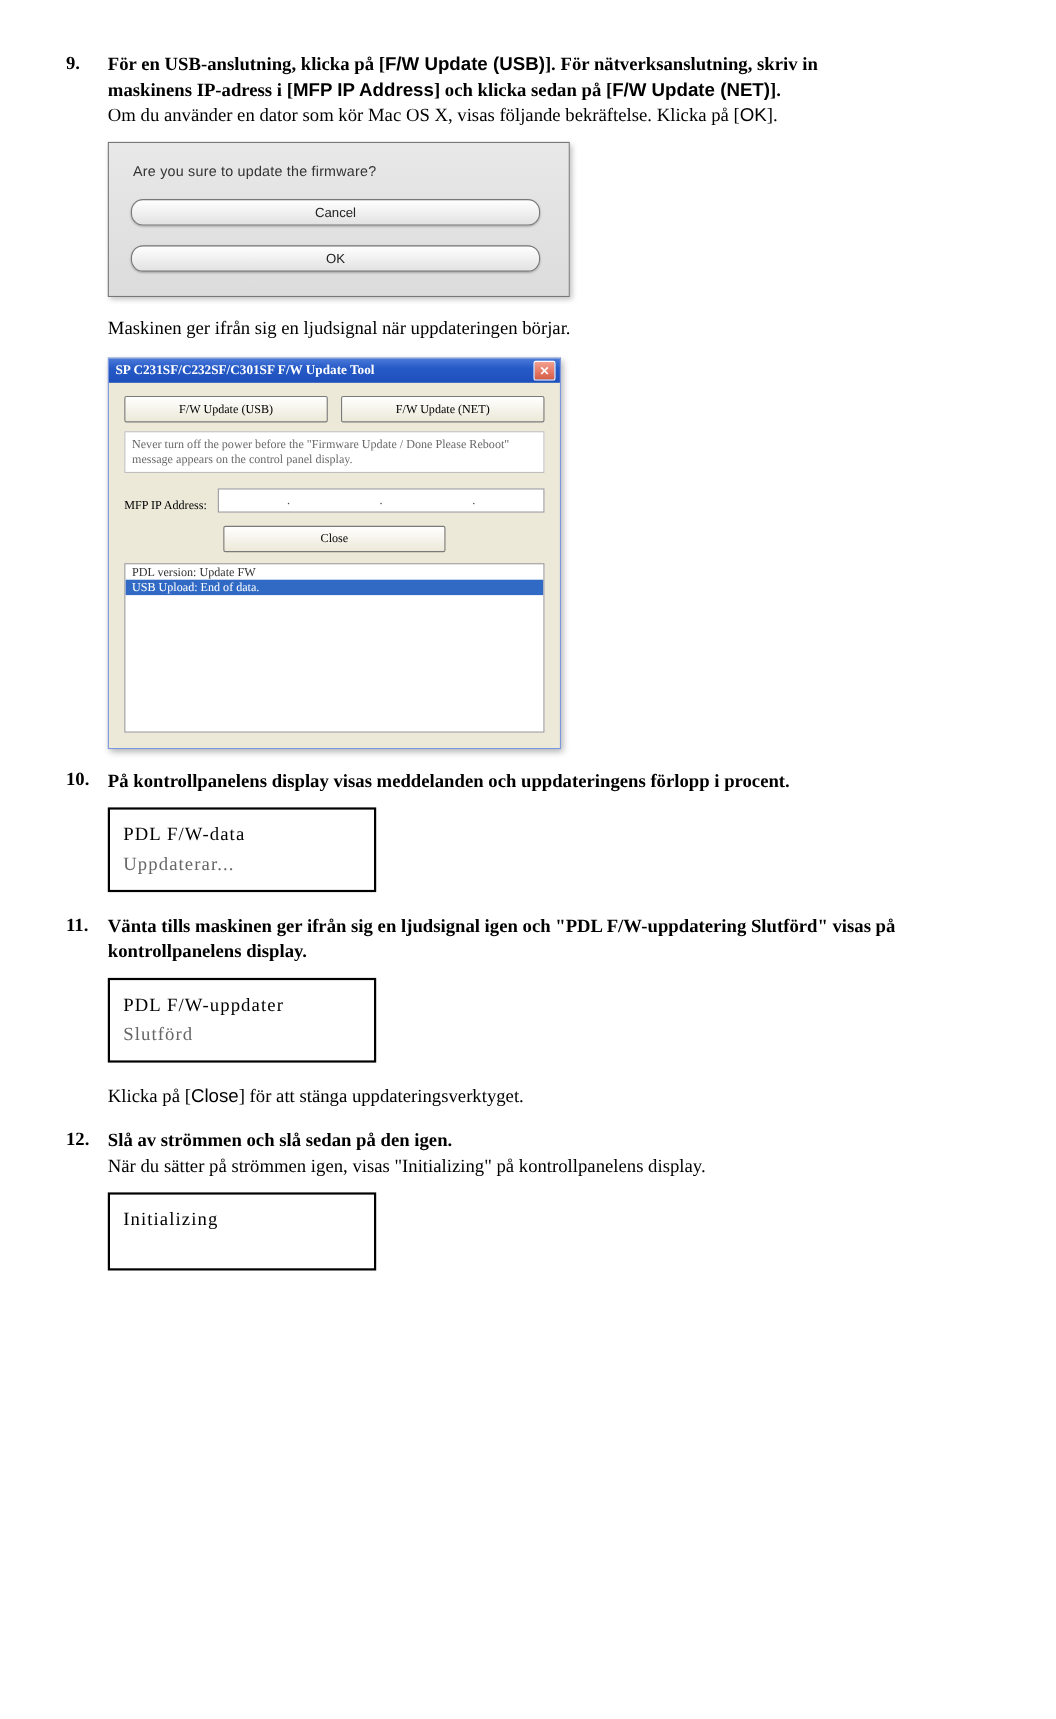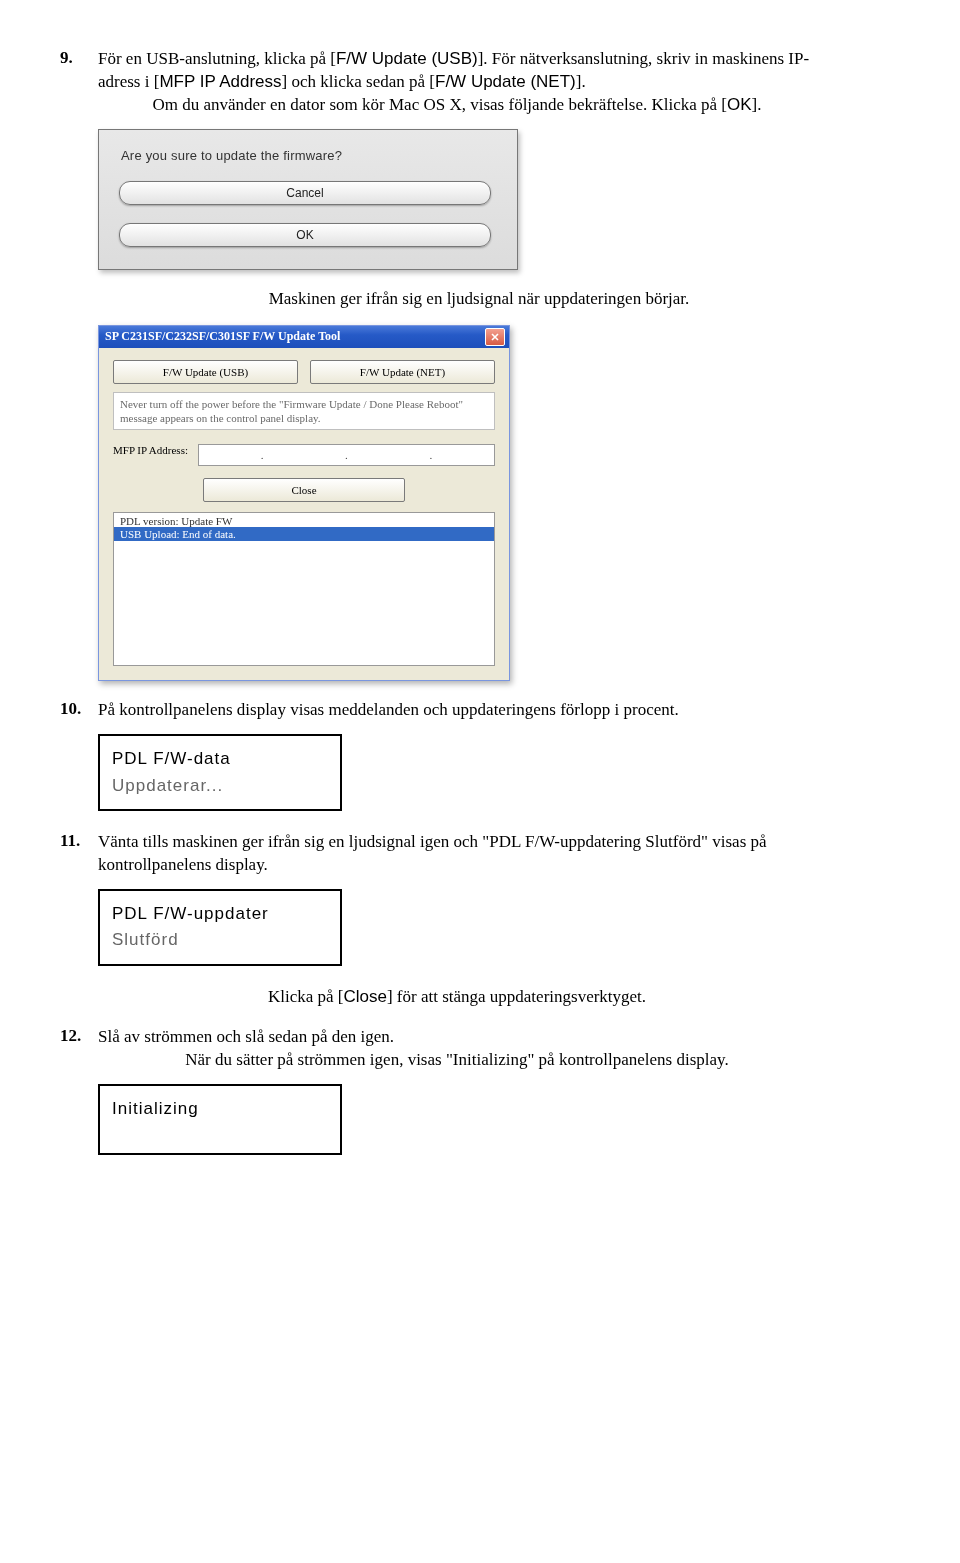--- a/index.html
+++ b/index.html
@@ -20,22 +20,22 @@
     margin-bottom: 18px;
     padding-left: 38px;
     position: relative;
   }
   ol.main > li > .num {
     position: absolute;
     left: 0;
     top: 0;
     font-weight: bold;
   }
-  .step-text { font-weight: normal; line-height: 1.35; }
-  .plain { font-weight: normal; line-height: 1.35; text-align: center; }
+  .step-text { font-weight: bold; line-height: 1.35; }
+  .plain { font-weight: normal; line-height: 1.35; }
   .sans { font-family: Arial, Helvetica, sans-serif; }
 
   
   .mac-dialog {
     margin: 12px 0 4px 0;
     width: 418px;
     background: linear-gradient(#e8e8e8, #dcdcdc);
     border: 1px solid #777;
     box-shadow: 2px 3px 5px rgba(0,0,0,0.25);
     position: relative;
@@ -119,21 +119,21 @@
     border-radius: 2px;
   }
   .win-note {
     border: 1px solid #bfbfbf;
     background: #fff;
     padding: 4px 6px;
     margin-bottom: 14px;
     line-height: 1.3;
     color: #6a6a6a;
   }
-  .ip-row { display: flex; align-items: flex-start; gap: 10px; margin-bottom: 12px; }
+  .ip-row { display: flex; align-items: flex-end; gap: 10px; margin-bottom: 12px; }
   .ip-row .field {
     flex: 1;
     height: 20px;
     border: 1px solid #999;
     background: #fff;
     display: flex;
     align-items: center;
     justify-content: space-around;
     color: #444;
   }
@@ -152,21 +152,21 @@
     color: #fff;
     padding: 1px 6px;
   }
 
   
   .lcd {
     border: 2.5px solid #000;
     width: 216px;
     padding: 10px 12px 10px 12px;
     margin: 12px 0 20px 0;
-    font-family: Liberation Sans, sans-serif;
+    font-family: Liberation Serif, serif;
     font-size: 17px;
     letter-spacing: 1px;
     line-height: 1.55;
     font-weight: normal;
   }
   .lcd .r1 { color: #000; }
   .lcd .r2 { color: #666; }
   .lcd.single { padding-bottom: 30px; }
   .page-wrap { position: relative; min-height: 1563px; }
 </style>
@@ -187,21 +187,21 @@
 
     
     <div class="mac-dialog">
       <div class="lbl">Are you sure to update the firmware?</div>
       <div class="btn-row">
         <span class="mac-btn">Cancel</span>
         <span class="mac-btn">OK</span>
       </div>
     </div>
 
-    <div class="plain" style="margin-top:18px;margin-left:44px;">Maskinen ger ifrån sig en ljudsignal när uppdateringen börjar.</div>
+    <div class="plain" style="margin-top:18px;">Maskinen ger ifrån sig en ljudsignal när uppdateringen börjar.</div>
 
     
     <div class="win-dialog">
       <div class="win-titlebar">
         <span>SP C231SF/C232SF/C301SF F/W Update Tool</span>
         <span class="win-close">
           <svg width="8" height="8" viewBox="0 0 8 8">
                 <path d="M1 1 L7 7 M7 1 L1 7" stroke="#fff" stroke-width="1.6"></path>
               </svg>
         </span>

